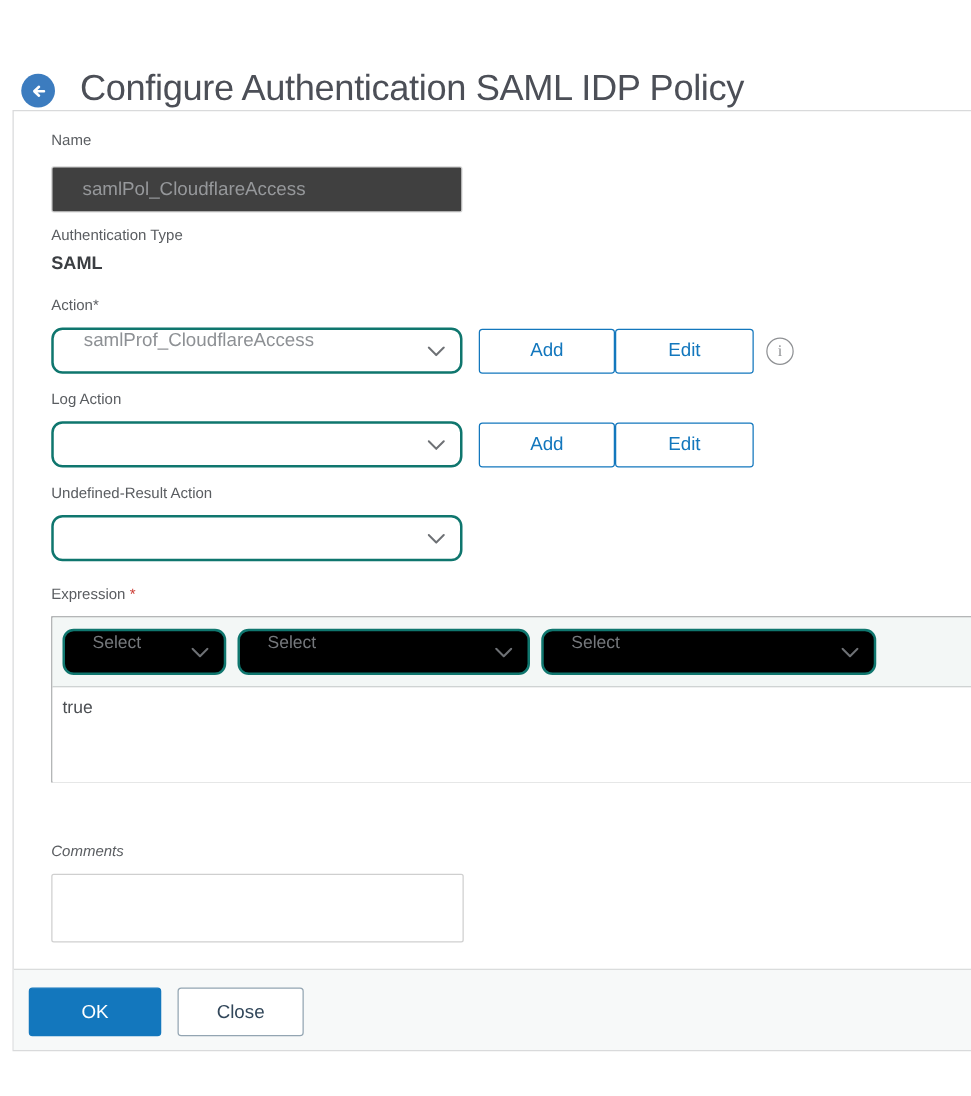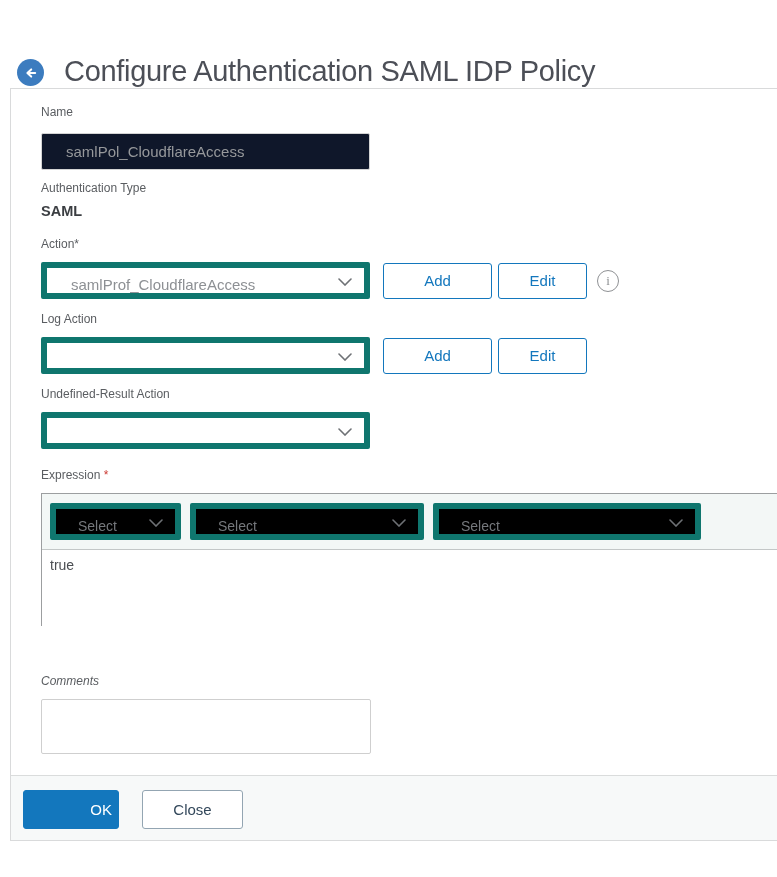--- a/index.html
+++ b/index.html
@@ -23,39 +23,39 @@
   
   .panel{
     position:absolute;left:10px;top:88px;width:791px;height:753px;
     border:1px solid #d9dadb;background:#fff;box-sizing:border-box;
   }
   .abs{position:absolute;box-sizing:border-box;}
   .field-label{font-size:12px;color:#5a5d61;line-height:18px;white-space:nowrap;}
   .static-value{font-size:14.5px;font-weight:bold;color:#3b3e42;line-height:18px;}
   .required-mark{color:#cb3a32;}
   .text-input{
-    width:329px;height:37px;border:1px solid #d4d4d4;background:#0f172a;
+    width:329px;height:37px;border:1px solid #d4d4d4;background:#404040;
     color:#96989b;font-size:15px;font-family:"Liberation Sans", sans-serif;
     padding:0 10px 0 24px;box-sizing:border-box;border-radius:2px;
   }
   .select-box{
-    position:relative;width:329px;height:37px;border:6px solid #0f766e;background:#fff;
-    border-radius:2px;display:flex;align-items:flex-end;cursor:pointer;box-sizing:border-box;
+    position:relative;width:329px;height:37px;border:2px solid #0f766e;background:#fff;
+    border-radius:9px;display:flex;align-items:flex-start;cursor:pointer;box-sizing:border-box;
   }
   .select-box .select-text{
     font-size:15px;color:#8d9094;padding-left:24px;white-space:nowrap;overflow:hidden;
   }
   .select-box .caret{position:absolute;right:12px;top:50%;transform:translateY(-50%);display:block;}
   .row{display:flex;align-items:center;}
   .btn-outline-blue{
     height:36px;border:1px solid #1377bd;background:#fff;color:#1377bd;
     font-size:15px;font-family:"Liberation Sans", sans-serif;border-radius:3px;cursor:pointer;
   }
   .btn-add{width:109px;margin-left:13px;}
-  .btn-edit{width:89px;margin-left:6px;}
+  .btn-edit{width:111px;}
   .info-icon{
     width:22px;height:22px;border:1.5px solid #8f9194;border-radius:50%;
     margin-left:10px;display:flex;align-items:center;justify-content:center;
     color:#8f9194;font-size:13px;line-height:1;cursor:pointer;background:#fff;box-sizing:border-box;
     font-family:"Liberation Serif", serif;font-style:normal;
   }
   
   .expr-box{
     left:30px;top:404px;width:757px;height:133px;border:1px solid #9c9ea0;background:#fff;
   }
@@ -77,24 +77,23 @@
     width:330px;height:55px;border:1px solid #cfcfcf;background:#fff;resize:none;
     font-size:14px;color:#4b4e52;font-family:"Liberation Sans", sans-serif;
     padding:6px 8px;box-sizing:border-box;border-radius:2px;
   }
   
   .footer{
     position:absolute;left:0;bottom:0;width:789px;height:65px;background:#f7f9f9;
     border-top:1px solid #dadcdc;box-sizing:border-box;
   }
   .btn-ok{
-    position:absolute;left:12px;top:14px;width:96px;height:39px;background:#1377bd;
+    position:absolute;left:12px;top:14px;width:106px;height:39px;background:#1377bd;
     border:1px solid #1377bd;color:#ffffff;font-size:15px;border-radius:3px;cursor:pointer;
     font-family:"Liberation Sans", sans-serif;
-    text-align:right;
   }
   .btn-close{
     position:absolute;left:131px;top:14px;width:101px;height:39px;background:#ffffff;
     border:1px solid #93a5b2;color:#32475a;font-size:15px;border-radius:3px;cursor:pointer;
     font-family:"Liberation Sans", sans-serif;
   }
 </style>
 </head>
 <body>
 

